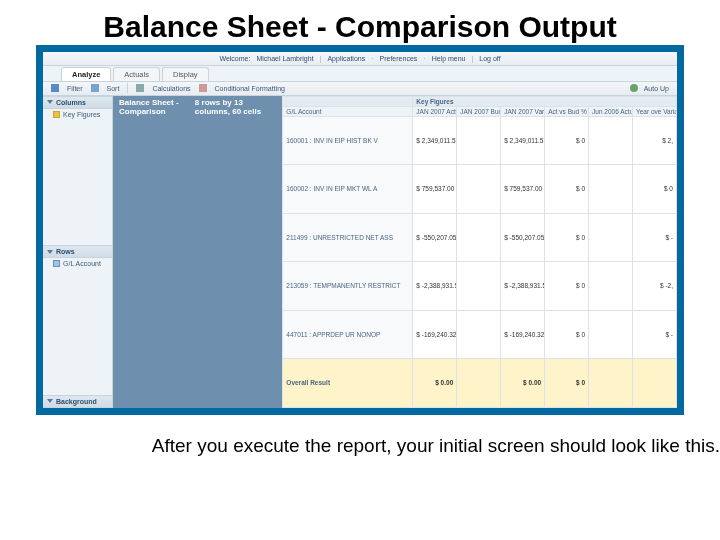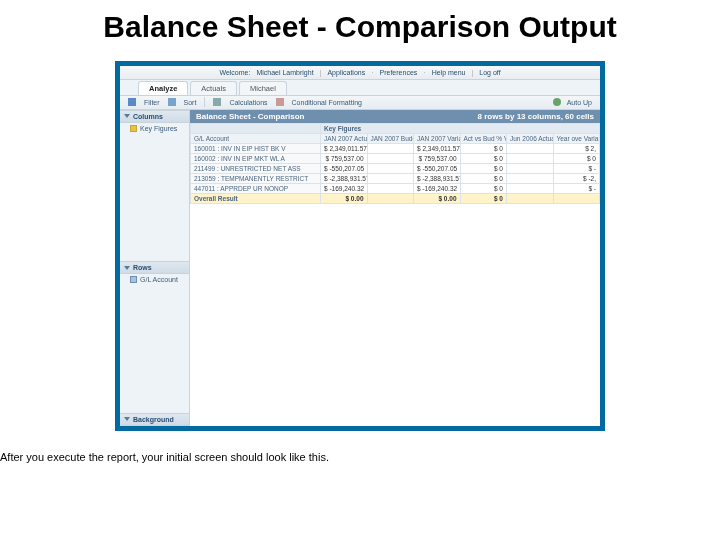--- a/index.html
+++ b/index.html
@@ -1,48 +1,48 @@
 <!DOCTYPE html>
 <html><head>
 <meta charset="utf-8">
 <style>
   * { box-sizing: border-box; margin: 0; padding: 0; }
   html, body { width: 720px; height: 540px; font-family: Arial, sans-serif; background: #fff; overflow: hidden; }
   .slide { width: 720px; height: 540px; position: relative; }
-  .title { font-size: 30px; text-align: center; padding: 10px 20px 16px; line-height: 1.15; }
-  .app { margin: 0 auto; width: 490px; height: 370px; border: 5px solid #0369a1; font-size: 8px; color: #333; background: #fff; position: relative; }
+  .title { font-size: 30px; text-align: center; padding: 10px 20px 0; line-height: 1.15; }
+  .app { margin: 0 auto; width: 648px; height: 370px; border: 7px solid #0369a1; font-size: 8px; color: #333; background: #fff; position: relative; }
   .topbar { height: 14px; background: linear-gradient(#f6f8fa,#e8edf2); border-bottom: 1px solid #c9d3dc; display: flex; justify-content: center; align-items: center; gap: 6px; font-size: 7px; color: #375a7f; }
   .topbar span { color: #2a4d70; }
   .topbar .sep { color: #aaa; }
   .tabbar { height: 16px; background: #eef3f7; border-bottom: 1px solid #c9d3dc; display: flex; align-items: flex-end; padding-left: 18px; gap: 2px; }
   .tab { padding: 2px 10px; border: 1px solid #c9d3dc; border-bottom: none; border-radius: 3px 3px 0 0; background: #f3f6f9; font-size: 7.5px; color: #555; }
   .tab.active { background: #fff; font-weight: bold; color: #222; }
   .toolbar { height: 14px; background: linear-gradient(#f3f6f9,#e6ecf1); border-bottom: 1px solid #c9d3dc; display: flex; align-items: center; gap: 8px; padding: 0 8px; font-size: 7px; color: #3a5a78; }
   .toolbar .ticon { width: 8px; height: 8px; display: inline-block; background: #6e8fae; }
   .toolbar .divider { width:1px; height:10px; background:#c9d3dc; }
   .toolbar .right { margin-left: auto; display:flex; gap:6px; align-items:center; }
   .body { display: flex; height: calc(100% - 44px); }
   .sidebar { width: 70px; background: #eef3f7; border-right: 1px solid #c9d3dc; display: flex; flex-direction: column; font-size: 7px; }
   .panel-head { background: linear-gradient(#dfe8f0,#cfdbe6); border-top: 1px solid #c9d3dc; border-bottom: 1px solid #c9d3dc; padding: 2px 4px; display: flex; align-items: center; gap: 3px; color: #2a4d70; font-weight: bold; }
   .panel-head .tri { width:0;height:0;border-left:3px solid transparent;border-right:3px solid transparent;border-top:4px solid #5a7a98; }
   .panel-body { padding: 2px 4px 6px 10px; color:#3a5a78; flex: 0 0 auto; }
   .panel-body .kf { display:flex; align-items:center; gap:3px; }
   .panel-body .kfi { width:7px;height:7px;background:#e6c24a;border:1px solid #caa62c; }
   .spacer { flex: 1 1 auto; }
-  .main { flex: 1; display: flex; flex-direction: column; }
+  .main { flex: 1; display: flex; }
   .report-head { background: #6e8fae; color: #fff; font-weight: bold; font-size: 8px; padding: 2px 6px; display:flex; justify-content:space-between; }
   .grid { width: 100%; border-collapse: collapse; table-layout: fixed; }
   .grid th, .grid td { border: 1px solid #dbe2e9; padding: 1px 3px; font-size: 6.5px; white-space: nowrap; overflow: hidden; }
   .grid thead th { background: #eef3f7; color:#4a6580; font-weight:normal; text-align:center; }
   .grid thead tr.h1 th { background:#e3eaf1; font-weight:bold; text-align:left; }
   .grid td.num { text-align: right; }
   .grid .acct { text-align:left; background:#f7f9fb; color:#4a6580; }
   .grid tr.overall td { background:#fff3c9; font-weight:bold; }
   .empty { flex:1; background:#fff; }
-  .caption { text-align: left; font-size: 11px; padding-top: 20px; }
+  .caption { text-align: right; font-size: 19px; padding-top: 20px; }
 </style>
 </head>
 <body>
 
 <div class="slide">
   <h1 class="title">Balance Sheet - Comparison Output</h1>
 
   <div class="app">
     <div class="topbar">
       <span>Welcome:</span>
@@ -53,21 +53,21 @@
       <span>Preferences</span>
       <span class="sep">·</span>
       <span>Help menu</span>
       <span class="sep">|</span>
       <span>Log off</span>
     </div>
 
     <div class="tabbar">
       <div class="tab active">Analyze</div>
       <div class="tab">Actuals</div>
-      <div class="tab">Michael</div>
+      <div class="tab">Display</div>
     </div>
 
     <div class="toolbar">
       <span class="ticon" style="background:#5a8ac6"></span>
       <span>Filter</span>
       <span class="ticon" style="background:#7aa3cc"></span>
       <span>Sort</span>
       <span class="divider"></span>
       <span class="ticon" style="background:#8aa"></span>
       <span>Calculations</span>

